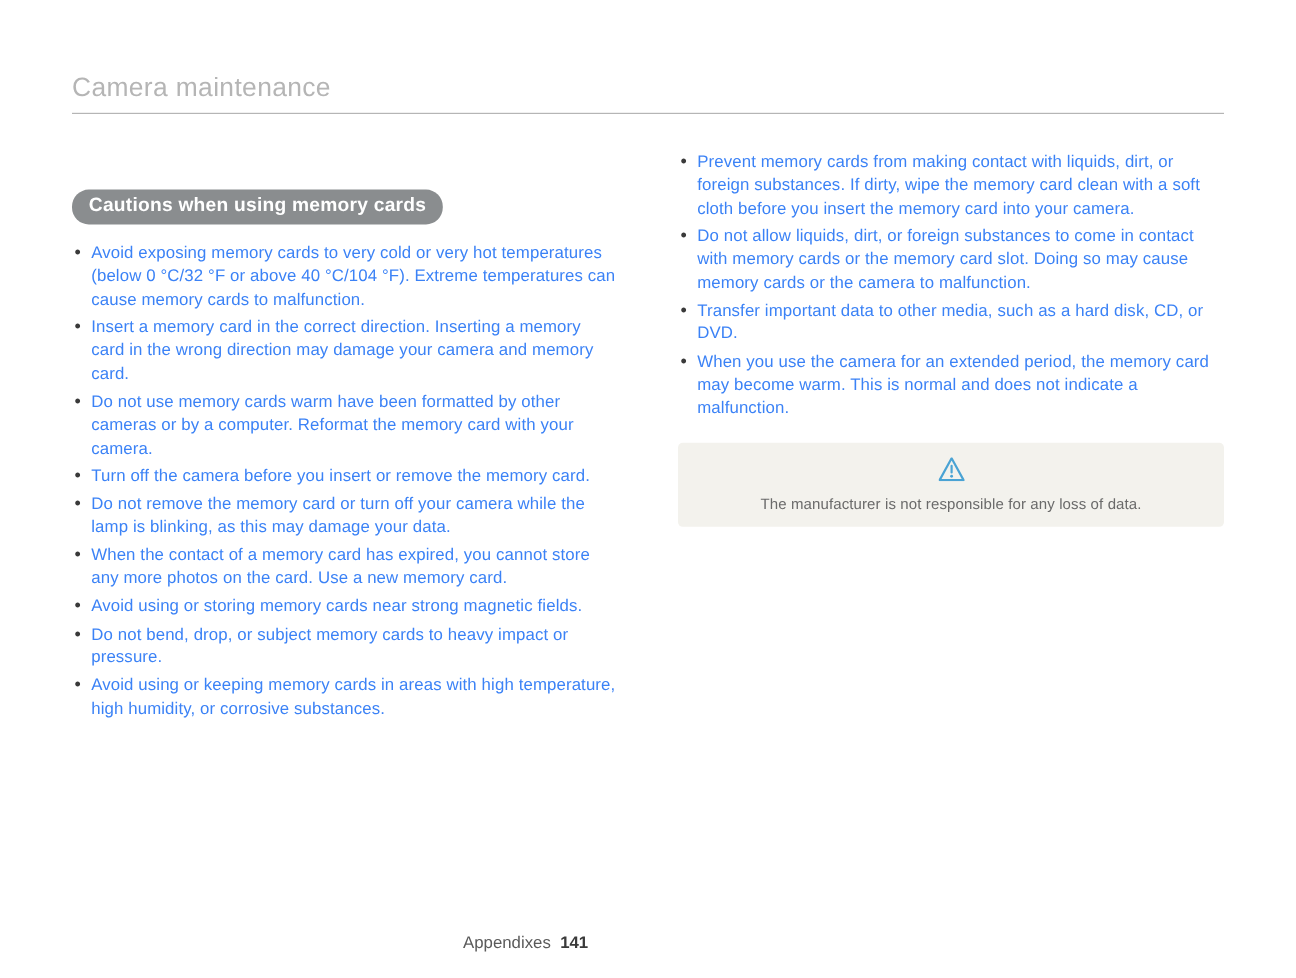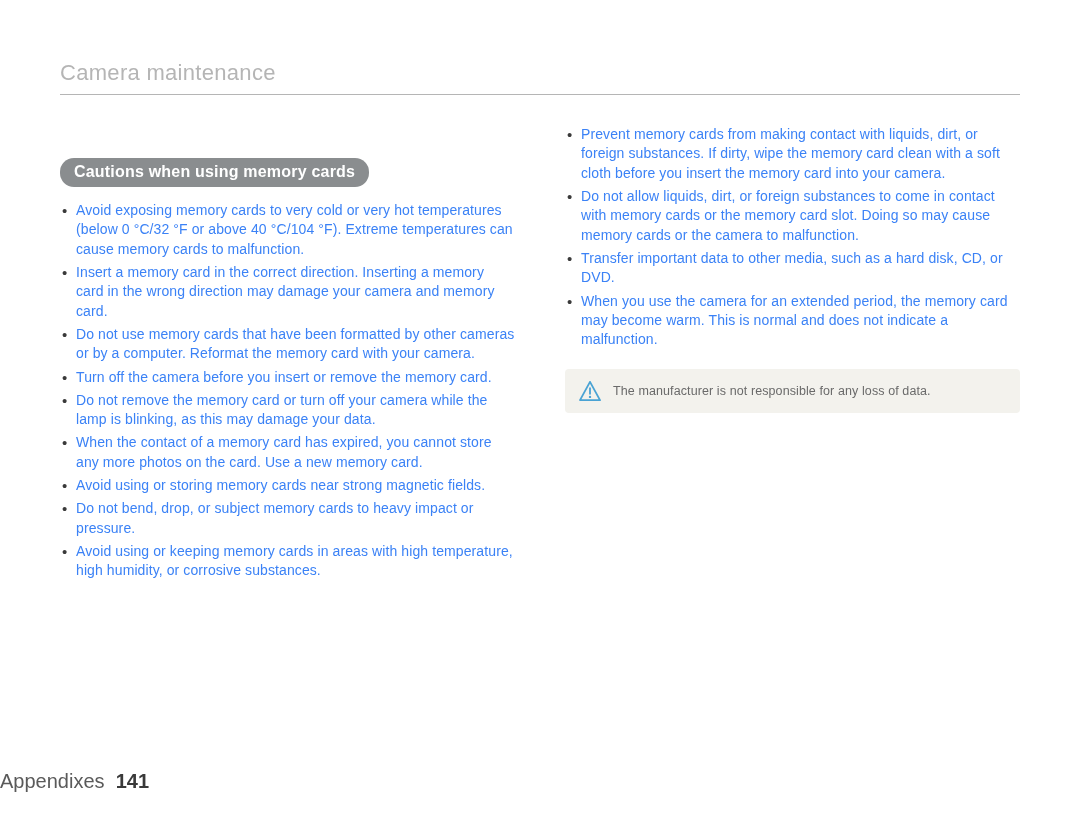--- a/index.html
+++ b/index.html
@@ -69,57 +69,59 @@
     font-size: 15px;
   }
   .note-box {
     background: #f3f2ed;
     border-radius: 4px;
     padding: 12px 14px 12px 14px;
     margin-top: 20px;
     display: flex;
     align-items: center;
     gap: 12px;
+    flex-direction: column;
   }
   .note-text {
     font-size: 12.5px;
     color: #6a6a6a;
     letter-spacing: 0.1px;
   }
   .warn-icon {
     flex: 0 0 auto;
     width: 22px;
     height: 20px;
   }
   .footer {
     position: absolute;
     bottom: 22px;
     left: 0;
     width: 876px;
-    font-size: 20px;
+    text-align: center;
+    font-size: 14px;
     color: #5a5a5a;
   }
   .footer .pg {
     font-weight: 600;
     color: #3a3a3a;
   }
 </style>
 </head>
 <body>
 
 <div class="header-title">Camera maintenance</div>
 <hr class="hr">
 
 <div class="columns">
   <div class="col">
     <div class="pill">Cautions when using memory cards</div>
     <ul class="bullets">
       <li>Avoid exposing memory cards to very cold or very hot temperatures (below 0 °C/32 °F or above 40 °C/104 °F). Extreme temperatures can cause memory cards to malfunction.</li>
       <li>Insert a memory card in the correct direction. Inserting a memory card in the wrong direction may damage your camera and memory card.</li>
-      <li>Do not use memory cards that have been formatted by other cameras or by a computer. Reformat the memory card with your camera.</li>
+      <li>Do not use memory cards warm have been formatted by other cameras or by a computer. Reformat the memory card with your camera.</li>
       <li>Turn off the camera before you insert or remove the memory card.</li>
       <li>Do not remove the memory card or turn off your camera while the lamp is blinking, as this may damage your data.</li>
       <li>When the contact of a memory card has expired, you cannot store any more photos on the card. Use a new memory card.</li>
       <li>Avoid using or storing memory cards near strong magnetic fields.</li>
       <li>Do not bend, drop, or subject memory cards to heavy impact or pressure.</li>
       <li>Avoid using or keeping memory cards in areas with high temperature, high humidity, or corrosive substances.</li>
     </ul>
   </div>
 
   <div class="col">

